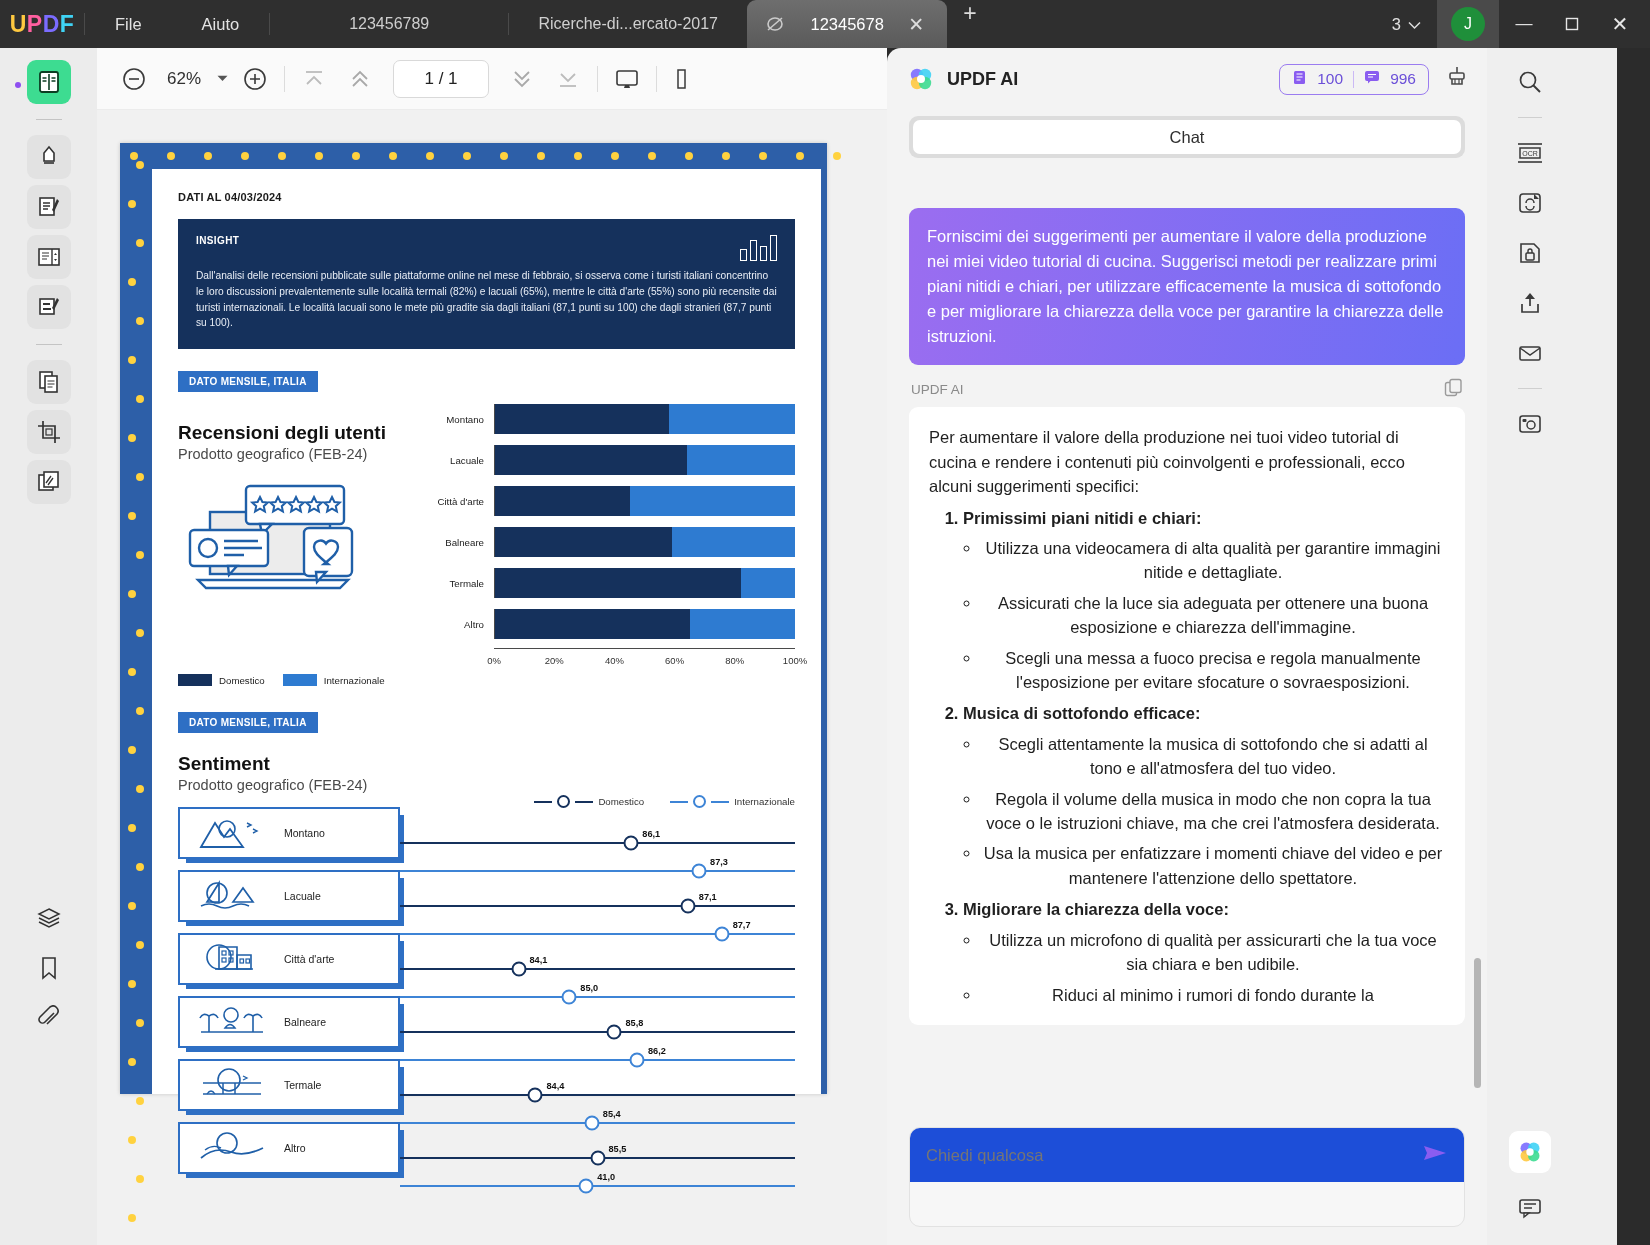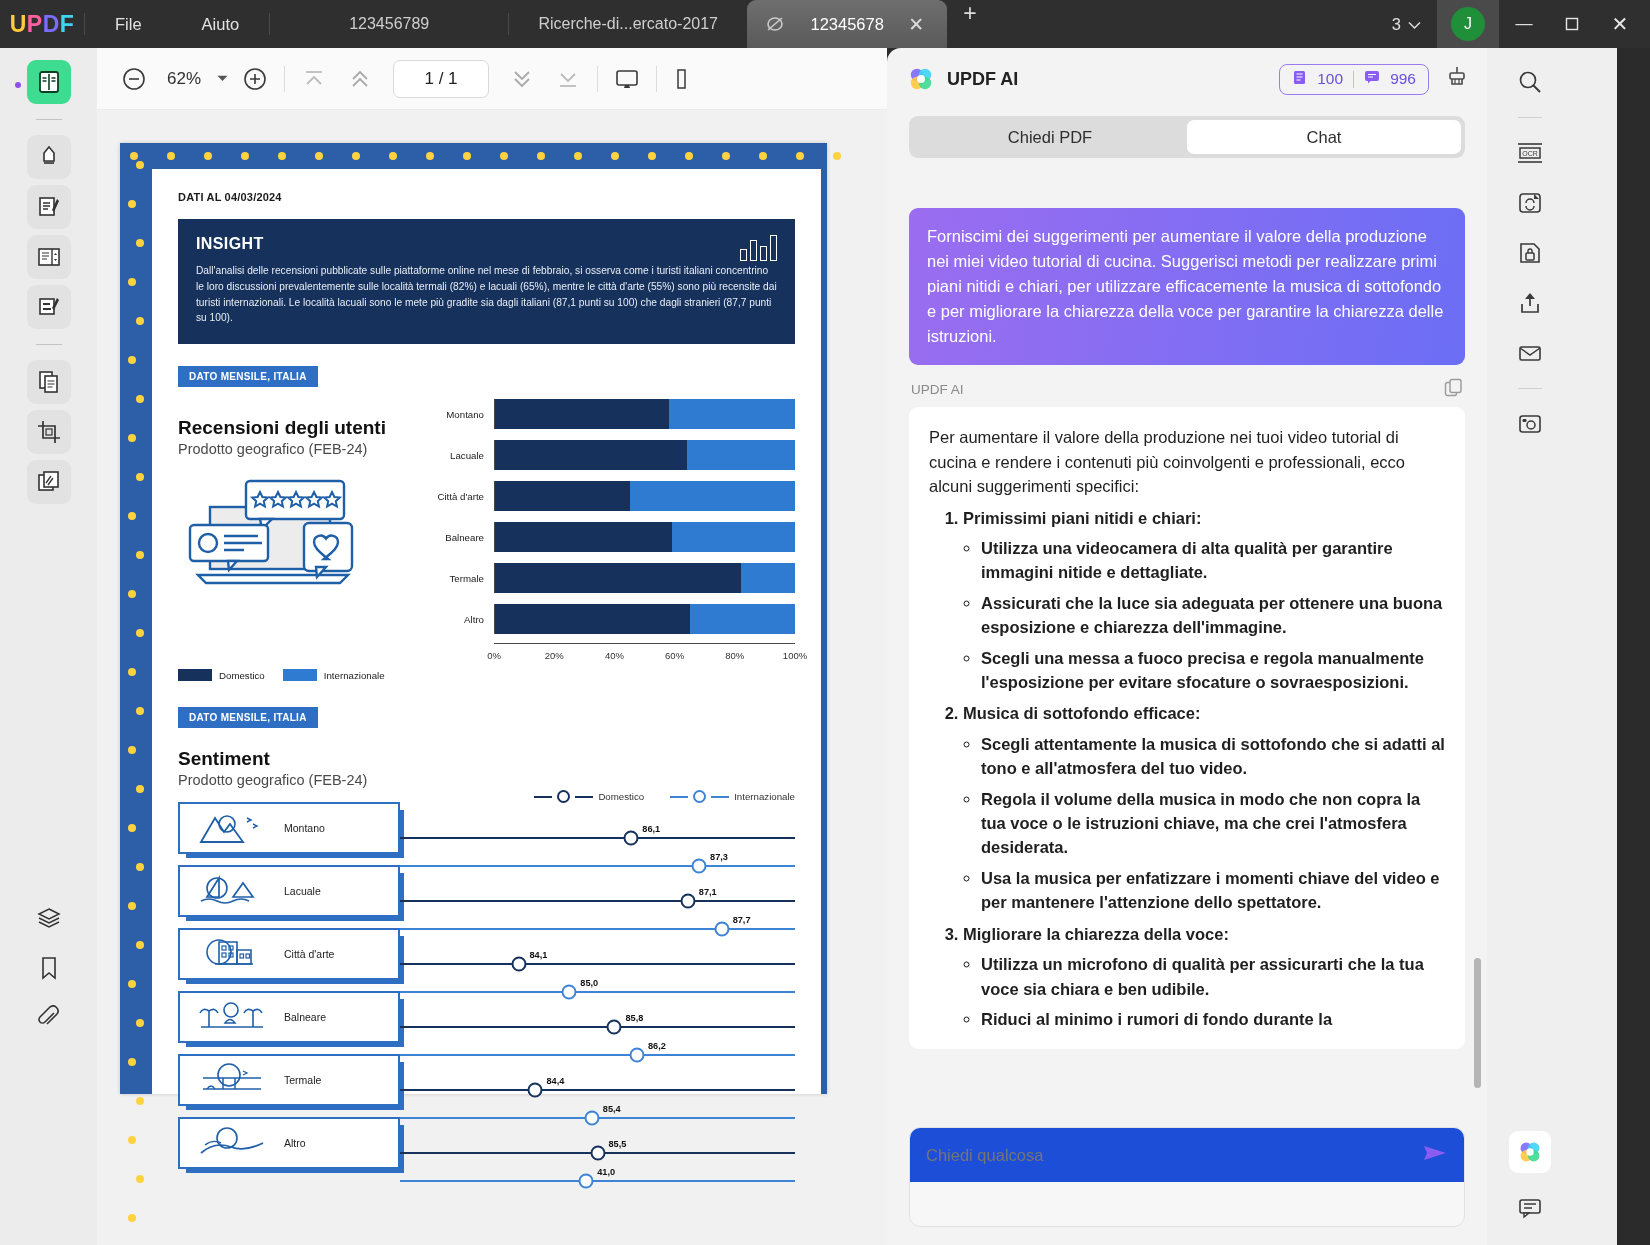--- a/index.html
+++ b/index.html
@@ -93,21 +93,21 @@
   .inner {
     position: absolute; left: 32px; top: 26px; right: 6px; bottom: 0;
     background: #ffffff; padding: 22px 26px 0 26px;
   }
   .date-line { font-size: 11px; font-weight: bold; color: #1a1a1a; letter-spacing: .2px; }
   .doc-h1 { font-size: 26.5px; font-weight: bold; color: #111; letter-spacing: -.3px; margin-top: 12px; }
   .insight {
     margin-top: 16px; background: #15315c; color: #fff; padding: 16px 18px 18px 18px;
     position: relative;
   }
-  .insight h4 { font-size: 16px; letter-spacing: .4px; margin-bottom: 10px; }
+  .insight h4 { font-size: 10px; letter-spacing: .4px; margin-bottom: 22px; }
   .insight p { font-size: 10.2px; line-height: 1.55; color: #e9eef6; max-width: 600px; }
   .insight .barsico { position: absolute; right: 18px; top: 16px; display: flex; align-items: flex-end; gap: 3px; }
   .insight .barsico i { display: block; width: 7px; background: transparent; border: 1.6px solid #fff; }
 
   .tag {
     display: inline-block; background: #2e6fc4; color: #fff; font-size: 10px;
     font-weight: bold; padding: 5px 11px; letter-spacing: .3px;
   }
   .sec { margin-top: 22px; }
   .sec-title { font-size: 19px; font-weight: bold; color: #111; margin-top: 20px; }
@@ -188,21 +188,21 @@
   .ai-label { font-size: 13.5px; color: #8a8a8a; }
   .copy-ico { margin-left: auto; color: #9a9a9a; }
   .bubble-ai {
     background: #fff; border-radius: 9px; padding: 18px 20px; font-size: 16.5px; color: #1f1f1f;
     line-height: 1.48; max-height: 645px; overflow: hidden; position: relative;
   }
   .bubble-ai p { margin-bottom: 2px; }
   .bubble-ai ol { margin: 2px 0 0 34px; }
   .bubble-ai ol > li { font-weight: bold; margin-top: 7px; }
   .bubble-ai ul { margin: 2px 0 0 18px; font-weight: normal; }
-  .bubble-ai ul > li { font-weight: bold; margin-top: 6px; }
+  .bubble-ai ul > li { font-weight: normal; margin-top: 6px; text-align: center; }
   .scrollthumb { position: absolute; right: 6px; top: 750px; width: 7px; height: 130px;
                  background: #b5b5b5; border-radius: 4px; }
 
   .composer {
     position: absolute; left: 22px; right: 22px; bottom: 18px; height: 100px;
     background: #f7f7f7; border: 1px solid #e2e2e2; border-radius: 11px; overflow: hidden;
   }
   .comp-top { height: 45px; display: flex; align-items: center; padding: 0 16px; }
   .dots4 { display: grid; grid-template-columns: 9px 9px; grid-gap: 3px; margin-right: 14px; }
   .dots4 i { width: 8px; height: 8px; border-radius: 50%; display: block; }
@@ -779,21 +779,20 @@
         <svg width="24" height="24" viewBox="0 0 24 24">
             <path d="M12 2 L12 8" stroke="#4a4a4a" stroke-width="1.6"></path>
             <rect x="5" y="8" width="14" height="6" rx="1.5" stroke="#4a4a4a" stroke-width="1.6" fill="none"></rect>
             <path d="M7 14 v5 h10 v-5" stroke="#4a4a4a" stroke-width="1.6" fill="none"></path>
             <path d="M10 14v5M14 14v5" stroke="#4a4a4a" stroke-width="1.2"></path>
           </svg>
       </span>
     </div>
 
     <div class="tabs-wrap">
-      <div class="seg">Chiedi PDF</div>
       <div class="seg on">Chat</div>
     </div>
 
     <div class="chat-scroll">
       <div class="bubble-user">Forniscimi dei suggerimenti per aumentare il valore della produzione nei miei video tutorial di cucina. Suggerisci metodi per realizzare primi piani nitidi e chiari, per utilizzare efficacemente la musica di sottofondo e per migliorare la chiarezza della voce per garantire la chiarezza delle istruzioni.</div>
       <div class="ai-label-row">
         <span class="ai-label">UPDF AI</span>
         <span class="copy-ico">
           <svg width="19" height="19" viewBox="0 0 19 19">
               <rect x="1.5" y="4.5" width="11" height="13" rx="2" stroke="#9a9a9a" stroke-width="1.4" fill="none"></rect>

